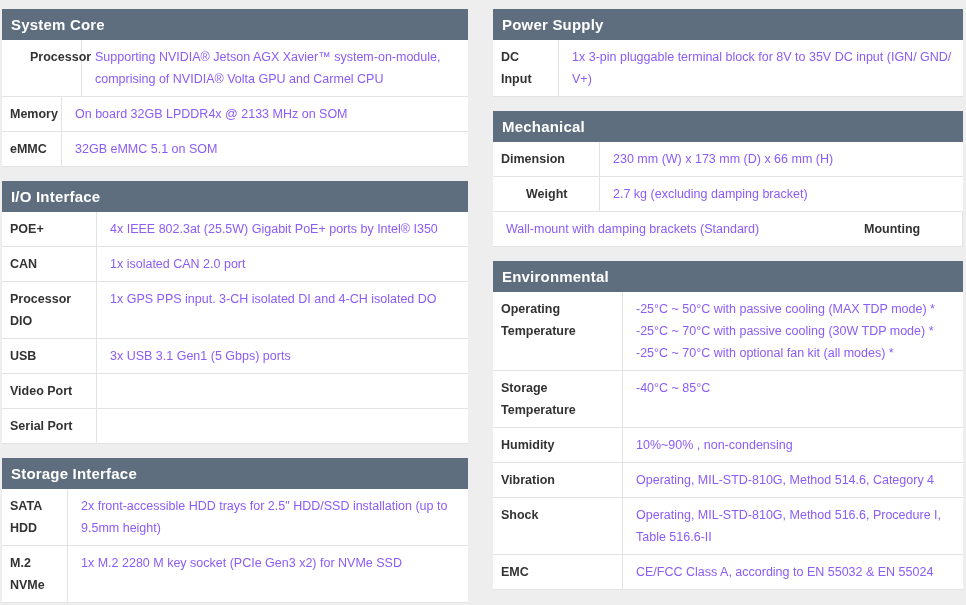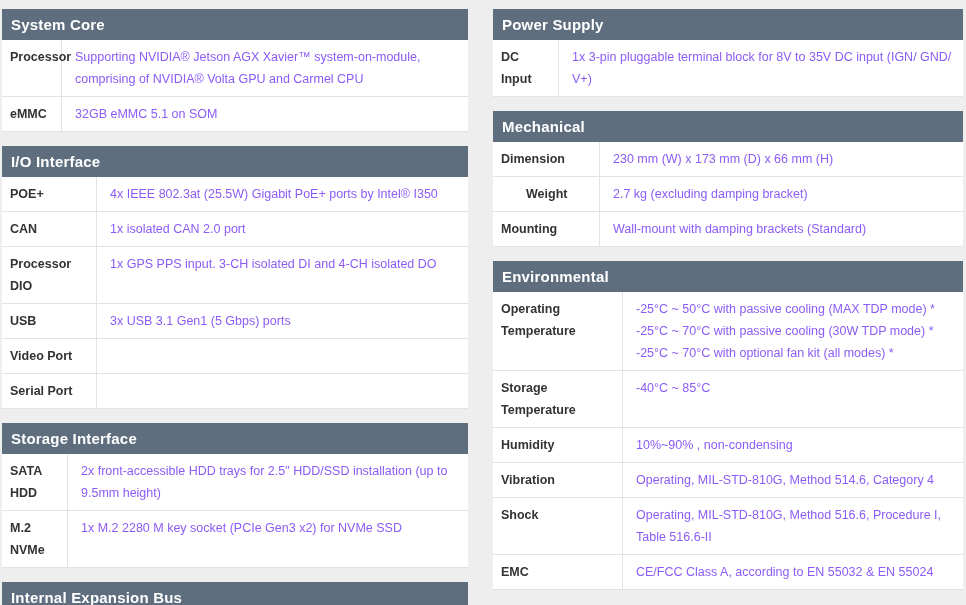--- a/index.html
+++ b/index.html
@@ -59,22 +59,26 @@
 </style>
 </head>
 <body>
 
 <div class="page">
   <div class="spec-column-left">
       <section class="spec-table">
         <div class="table-header">System Core</div>
         <div class="table-body">
           <div class="spec-row">
-            <div class="spec-cell spec-label" style="flex-basis: 60px; width: 60px;">Processor</div>
+            <div class="spec-cell spec-label" style="flex-basis: 60px; width: 60px; margin-left: 20px;">Processor</div>
             <div class="spec-cell spec-value">Supporting NVIDIA® Jetson AGX Xavier™ system-on-module, comprising of NVIDIA® Volta GPU and Carmel CPU</div>
+          </div>
+          <div class="spec-row">
+            <div class="spec-cell spec-label" style="flex-basis: 60px; width: 60px;">Memory</div>
+            <div class="spec-cell spec-value">On board 32GB LPDDR4x @ 2133 MHz on SOM</div>
           </div>
           <div class="spec-row">
             <div class="spec-cell spec-label" style="flex-basis: 60px; width: 60px;">eMMC</div>
             <div class="spec-cell spec-value">32GB eMMC 5.1 on SOM</div>
           </div>
         </div>
       </section>
       <section class="spec-table">
         <div class="table-header">I/O Interface</div>
         <div class="table-body">
@@ -135,22 +139,22 @@
         <div class="table-body">
           <div class="spec-row">
             <div class="spec-cell spec-label" style="flex-basis: 107px; width: 107px;">Dimension</div>
             <div class="spec-cell spec-value">230 mm (W) x 173 mm (D) x 66 mm (H)</div>
           </div>
           <div class="spec-row">
             <div class="spec-cell spec-label" style="flex-basis: 107px; width: 107px; padding-left: 33px;">Weight</div>
             <div class="spec-cell spec-value">2.7 kg (excluding damping bracket)</div>
           </div>
           <div class="spec-row">
+            <div class="spec-cell spec-value">Wall-mount with damping brackets (Standard)</div>
             <div class="spec-cell spec-label" style="flex-basis: 107px; width: 107px;">Mounting</div>
-            <div class="spec-cell spec-value">Wall-mount with damping brackets (Standard)</div>
           </div>
         </div>
       </section>
       <section class="spec-table">
         <div class="table-header">Environmental</div>
         <div class="table-body">
           <div class="spec-row">
             <div class="spec-cell spec-label" style="flex-basis: 130px; width: 130px;">Operating Temperature</div>
             <div class="spec-cell spec-value">
               <div class="spec-value-line">-25°C ~ 50°C with passive cooling (MAX TDP mode) *</div>

